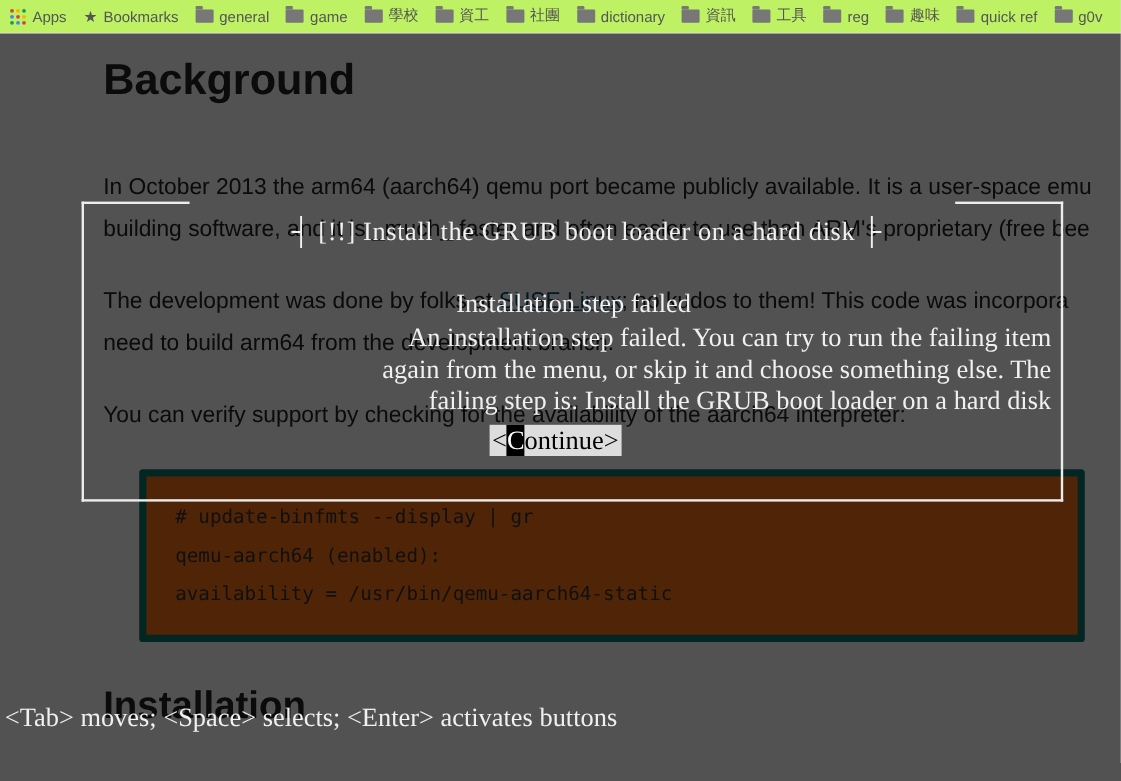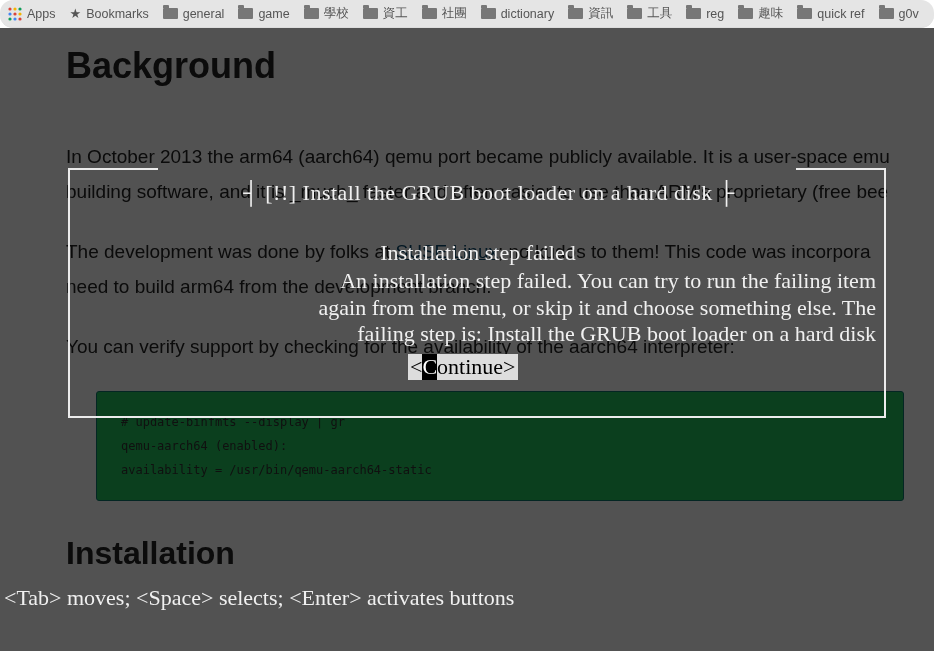--- a/index.html
+++ b/index.html
@@ -3,56 +3,56 @@
 <meta charset="utf-8">
 <style>
   * { box-sizing: border-box; margin: 0; padding: 0; }
   html, body { width: 934px; height: 651px; overflow: hidden; font-family: Arial, Helvetica, sans-serif; }
   body { position: relative; background: #fff; }
 
   
   .bookmarks-bar {
     display: flex; align-items: center; gap: 14px;
     height: 28px; padding: 0 8px;
-    background: #e5e5e5; border-bottom: 1px solid #dcdcdc;
+    background: #bef264; border-bottom: 1px solid #dcdcdc;
     font-size: 12.5px; color: #555;
-    white-space: nowrap; overflow: hidden; border-radius: 13px;
+    white-space: nowrap; overflow: hidden;
   }
   .bm-item { display: flex; align-items: center; gap: 5px; cursor: default; }
   .apps-icon {
     width: 14px; height: 14px; display: inline-block; position: relative;
   }
   .apps-icon svg { display:block; }
   .star-icon { font-size: 13px; color: #555; }
   .folder-icon {
     width: 15px; height: 11px; background: #777; border-radius: 1px;
     position: relative; display: inline-block;
   }
   .folder-icon::before {
     content: ""; position: absolute; top: -3px; left: 0; width: 6px; height: 3px;
     background: #777; border-radius: 1px 1px 0 0;
   }
 
   
   .page {
-    padding: 10px 0 0 66px;
+    padding: 10px 0 0 86px;
     color: #222;
     line-height: 1.55;
     font-size: 19px;
     height: 623px;
     overflow: hidden;
   }
   .page h1.bg { font-size: 36px; font-weight: 700; margin-top: 0; margin-bottom: 48px; }
   .page h1.inst { font-size: 32px; font-weight: 700; margin-top: 28px; margin-bottom: 40px; }
   .page p { margin-bottom: 30px; white-space: nowrap; }
   .page a { color: #0c4a6e; text-decoration: underline; }
   .code-block {
-    background: #22c55e; border: 1px solid #0f766e; border-radius: 3px;
+    background: #f97316; border: 6px solid #0f766e; border-radius: 3px;
     font-family: "DejaVu Sans Mono", Menlo, Consolas, monospace;
-    font-size: 12px; padding: 18px 24px; margin: 6px 30px 10px 30px;
+    font-size: 16px; padding: 18px 24px; margin: 6px 30px 10px 30px;
     color: #333; line-height: 2.0;
   }
 
   
   .overlay {
     position: absolute; left: 0; top: 28px; right: 0; bottom: 0;
     background: rgba(0,0,0,0.68);
   }
 
   

